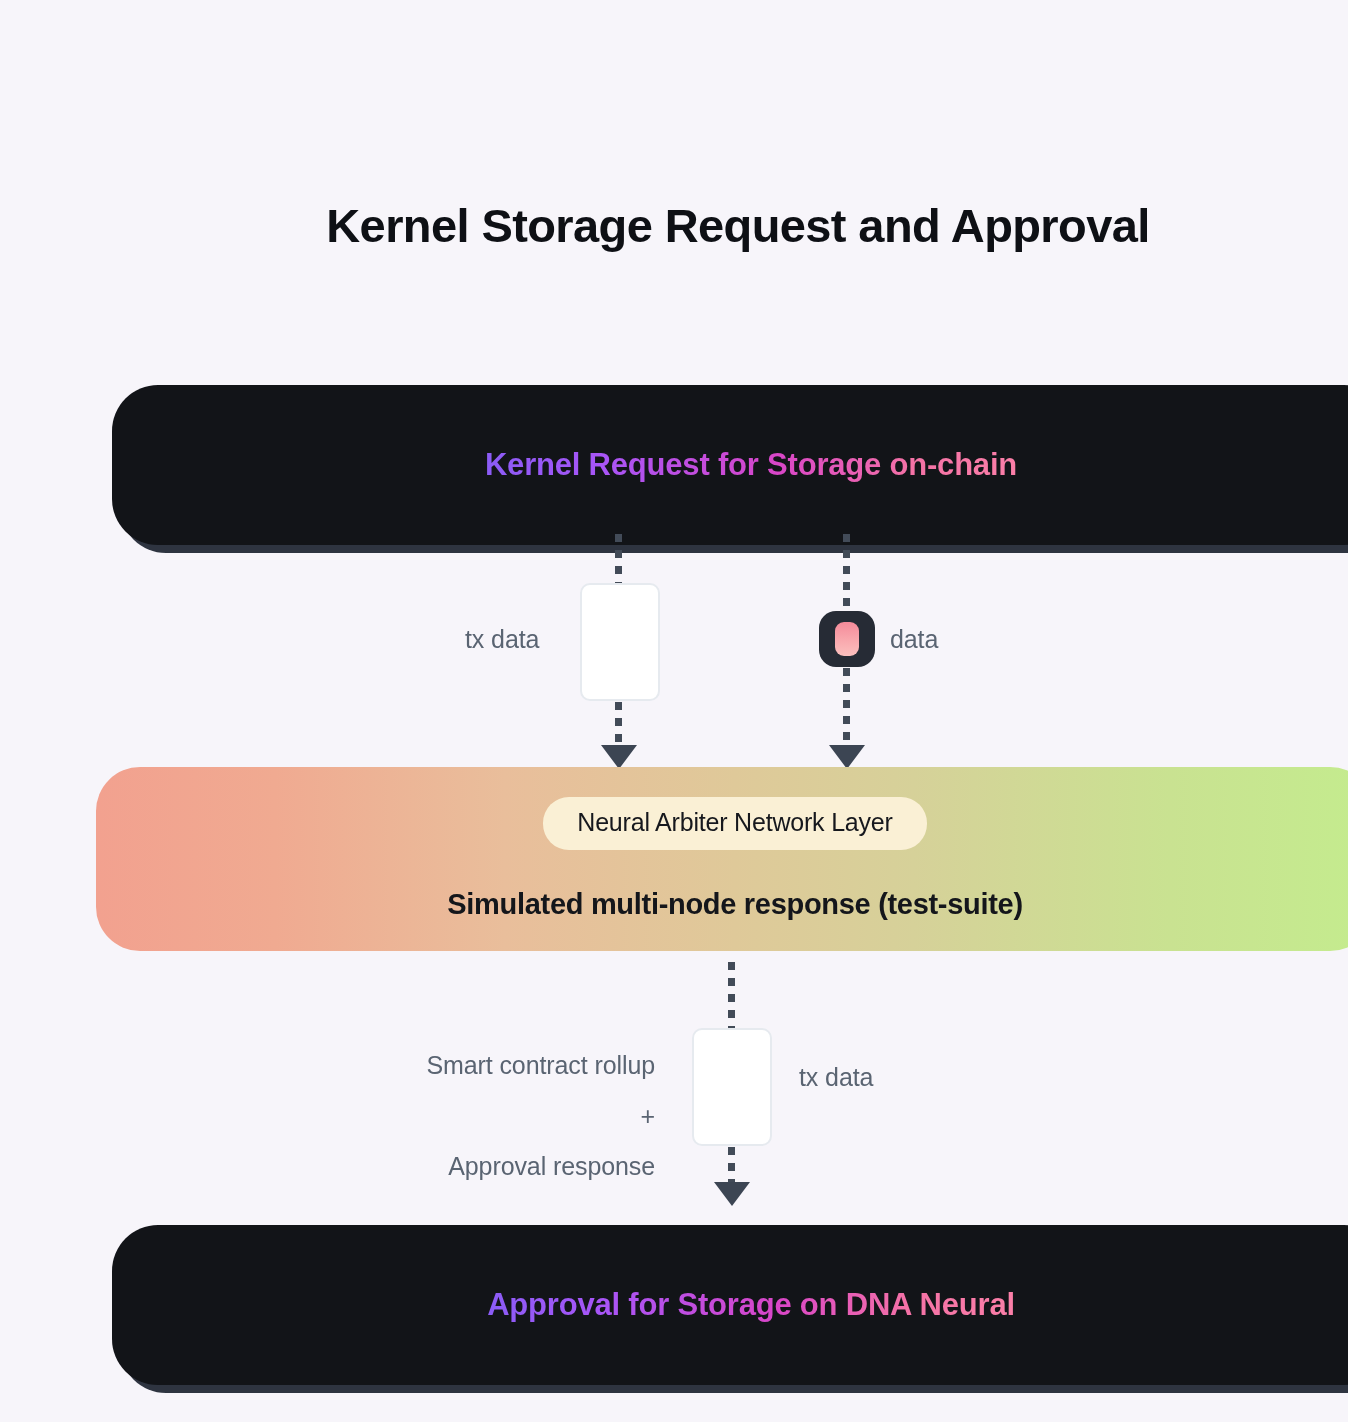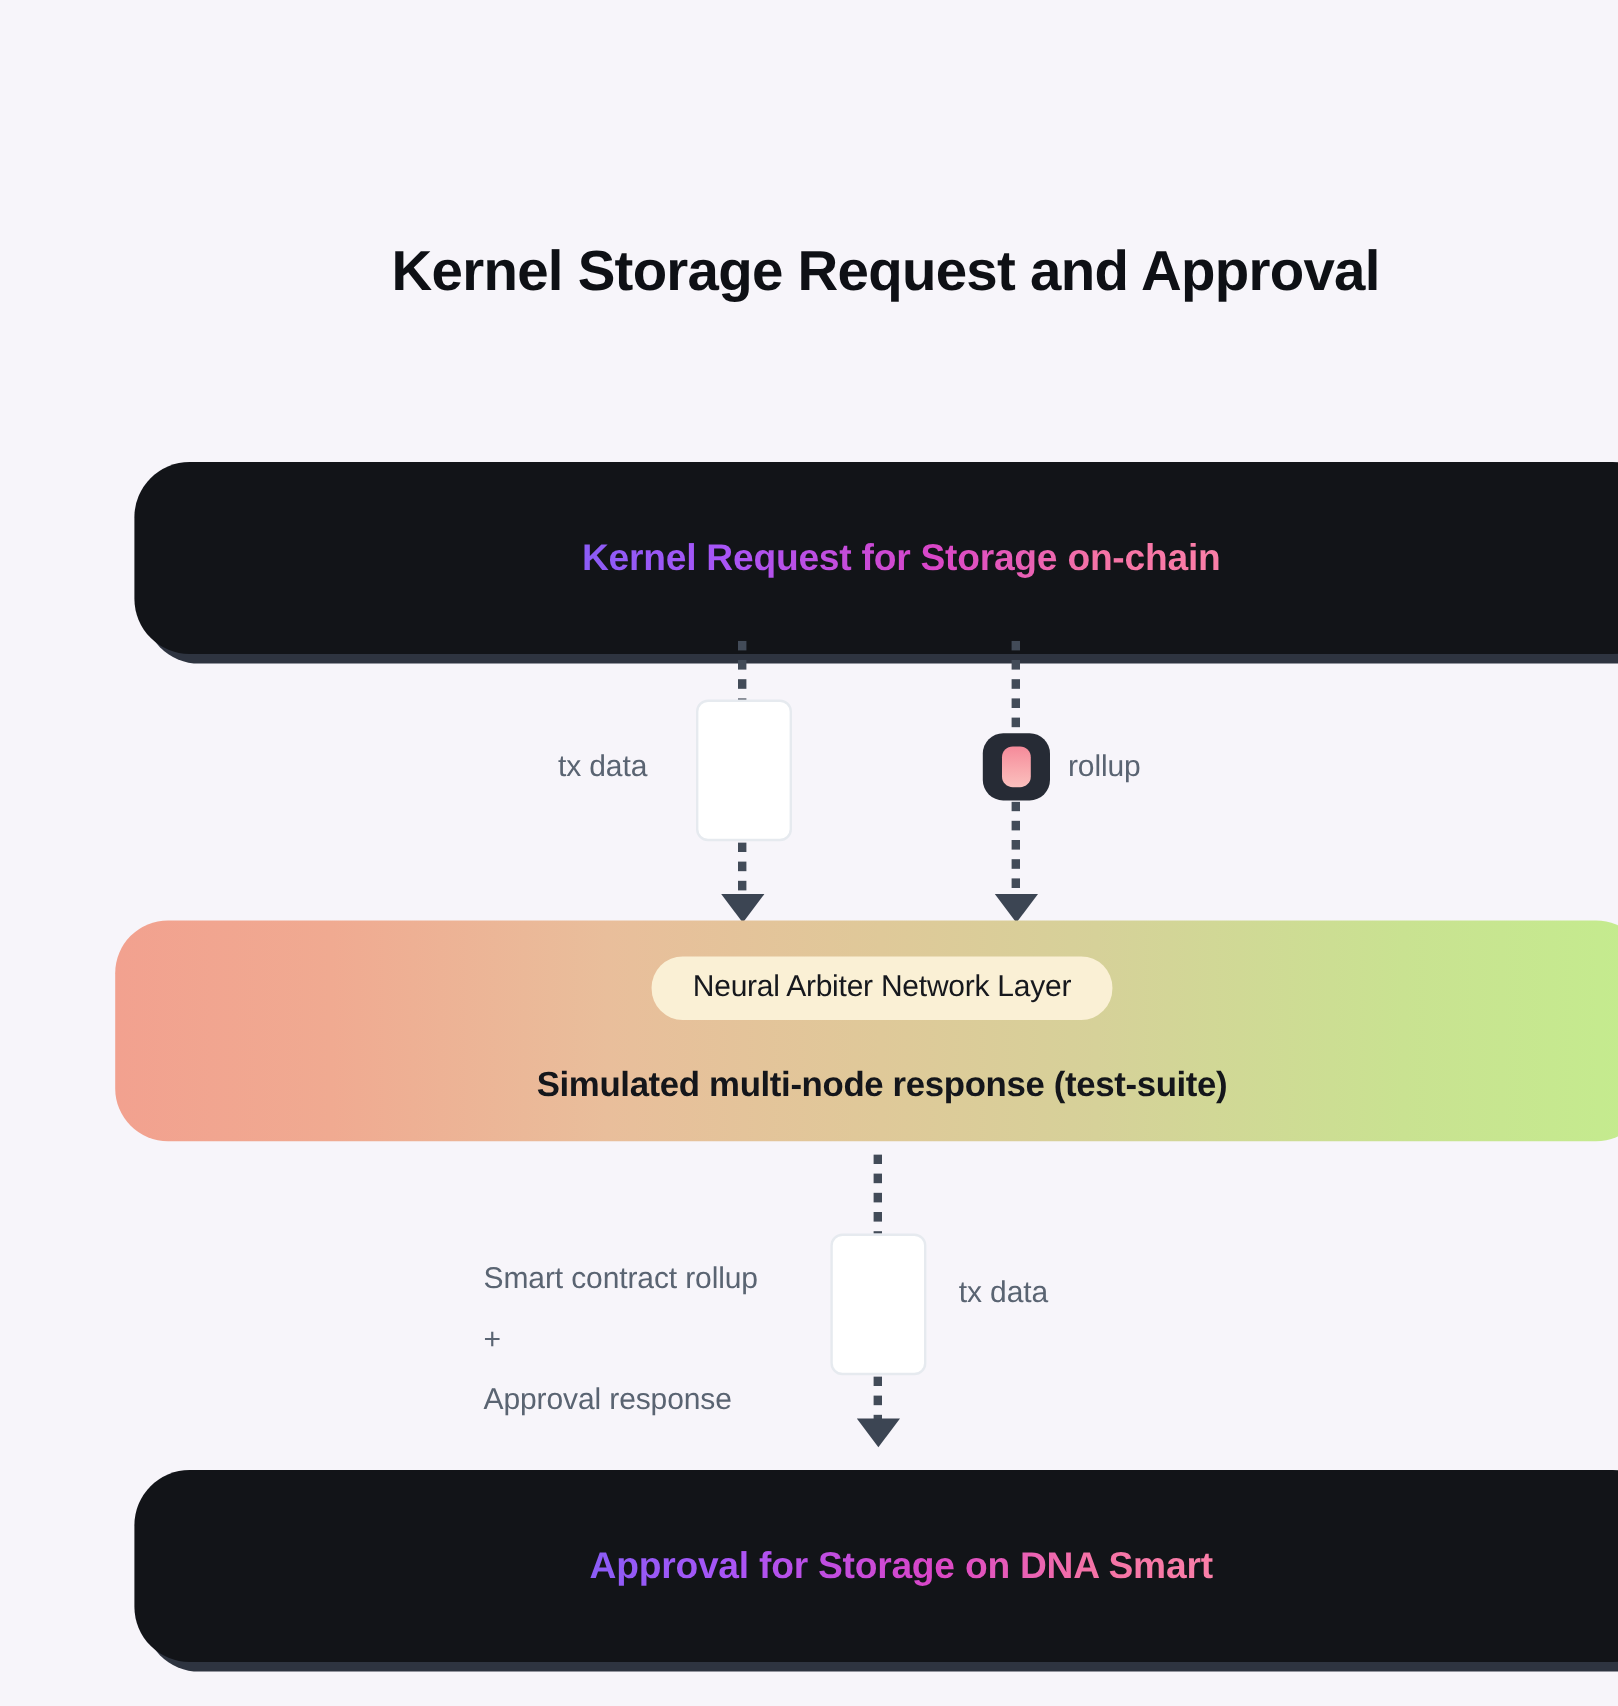--- a/index.html
+++ b/index.html
@@ -180,21 +180,21 @@
 
   
   .edge-label {
     position: absolute;
     font-size: 25px;
     color: #5A6472;
     letter-spacing: -0.1px;
     white-space: nowrap;
   }
   .edge-label.multi {
-    text-align: left;
+    text-align: right;
     line-height: 1.38;
     white-space: normal;
   }
 </style>
 </head>
 <body>
 
 <div class="stage">
 
   <div class="page-title">Kernel Storage Request and Approval</div>
@@ -219,21 +219,21 @@
   <div class="dotted" style="left:551px; top:638px; height:47px;"></div>
   <div class="arrowhead" style="left:537px; top:681px;"></div>
   <div class="edge-label" style="left:401px; top:561px;">tx data</div>
 
   <div class="dotted" style="left:779px; top:470px; height:78px;"></div>
   <div class="proof-icon" style="left:755px; top:547px;">
     <div class="inner"></div>
   </div>
   <div class="dotted" style="left:779px; top:604px; height:81px;"></div>
   <div class="arrowhead" style="left:765px; top:681px;"></div>
-  <div class="edge-label" style="left:826px; top:561px;">rollup</div>
+  <div class="edge-label" style="left:826px; top:561px;">data</div>
 
   <div class="gradient-band">
     <div class="band-pill">Neural Arbiter Network Layer</div>
     <div class="band-caption">Simulated multi-node response (test-suite)</div>
   </div>
 
   <div class="dotted" style="left:664px; top:898px; height:66px;"></div>
   <div class="doc-icon" style="left:628px; top:964px;">
     <div class="line short"></div>
     <div class="line"></div>
@@ -249,17 +249,17 @@
   <div class="edge-label multi" style="left:323px; top:968px; width:284px;">
     <div>Smart contract rollup</div>
     <div>+</div>
     <div>Approval response</div>
   </div>
   <div class="edge-label" style="left:735px; top:999px;">tx data</div>
 
   <div class="dark-node" id="node-approval">
     <div class="edge"></div>
     <div class="face">
-      <span class="grad-text">Approval for Storage on DNA Smart</span>
+      <span class="grad-text">Approval for Storage on DNA Neural</span>
     </div>
   </div>
 
 </div>
 
 </body></html>

